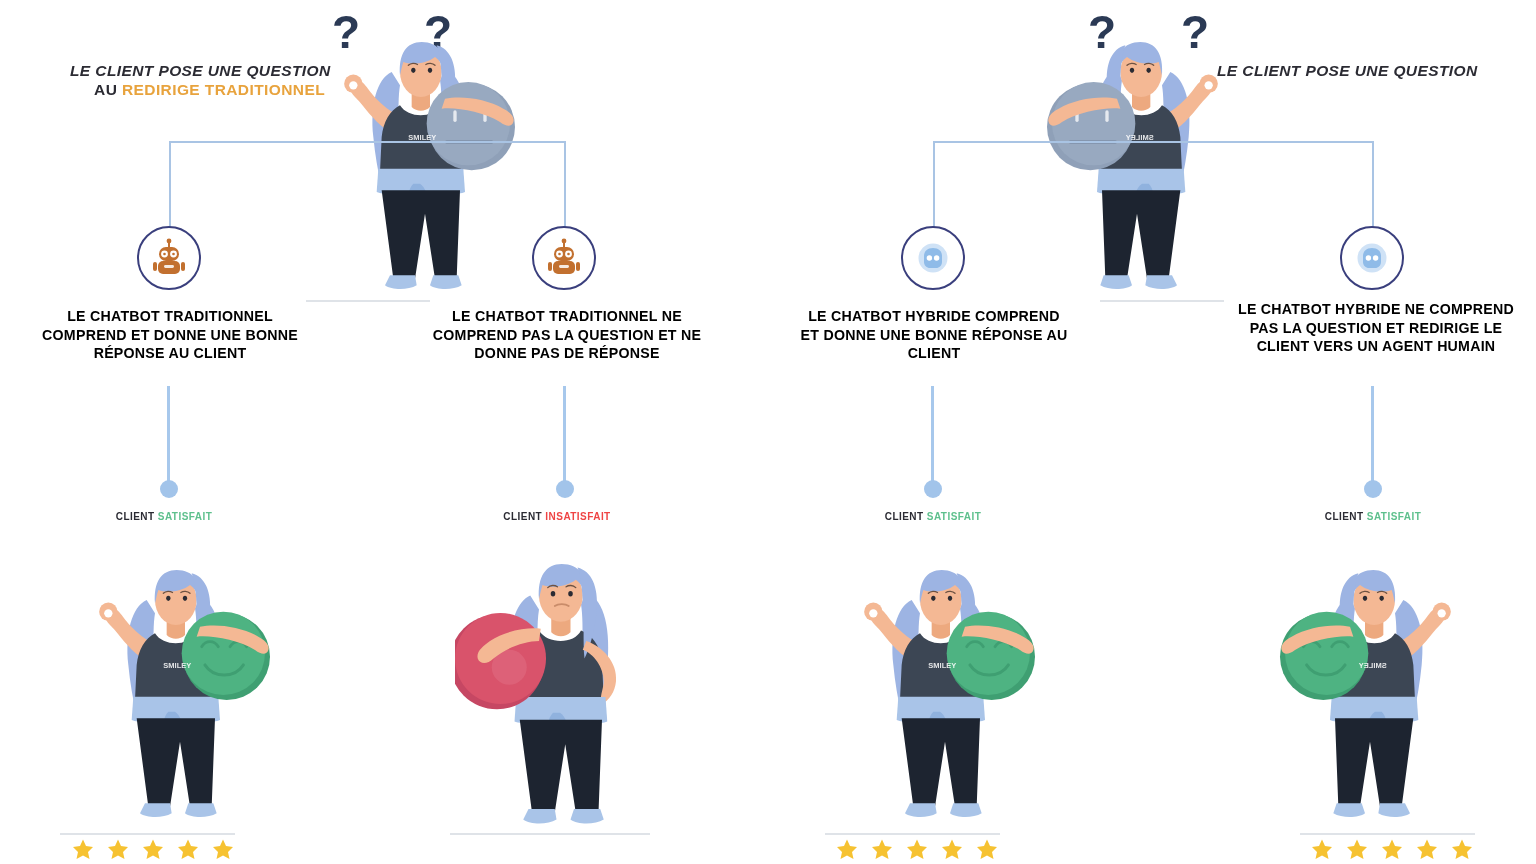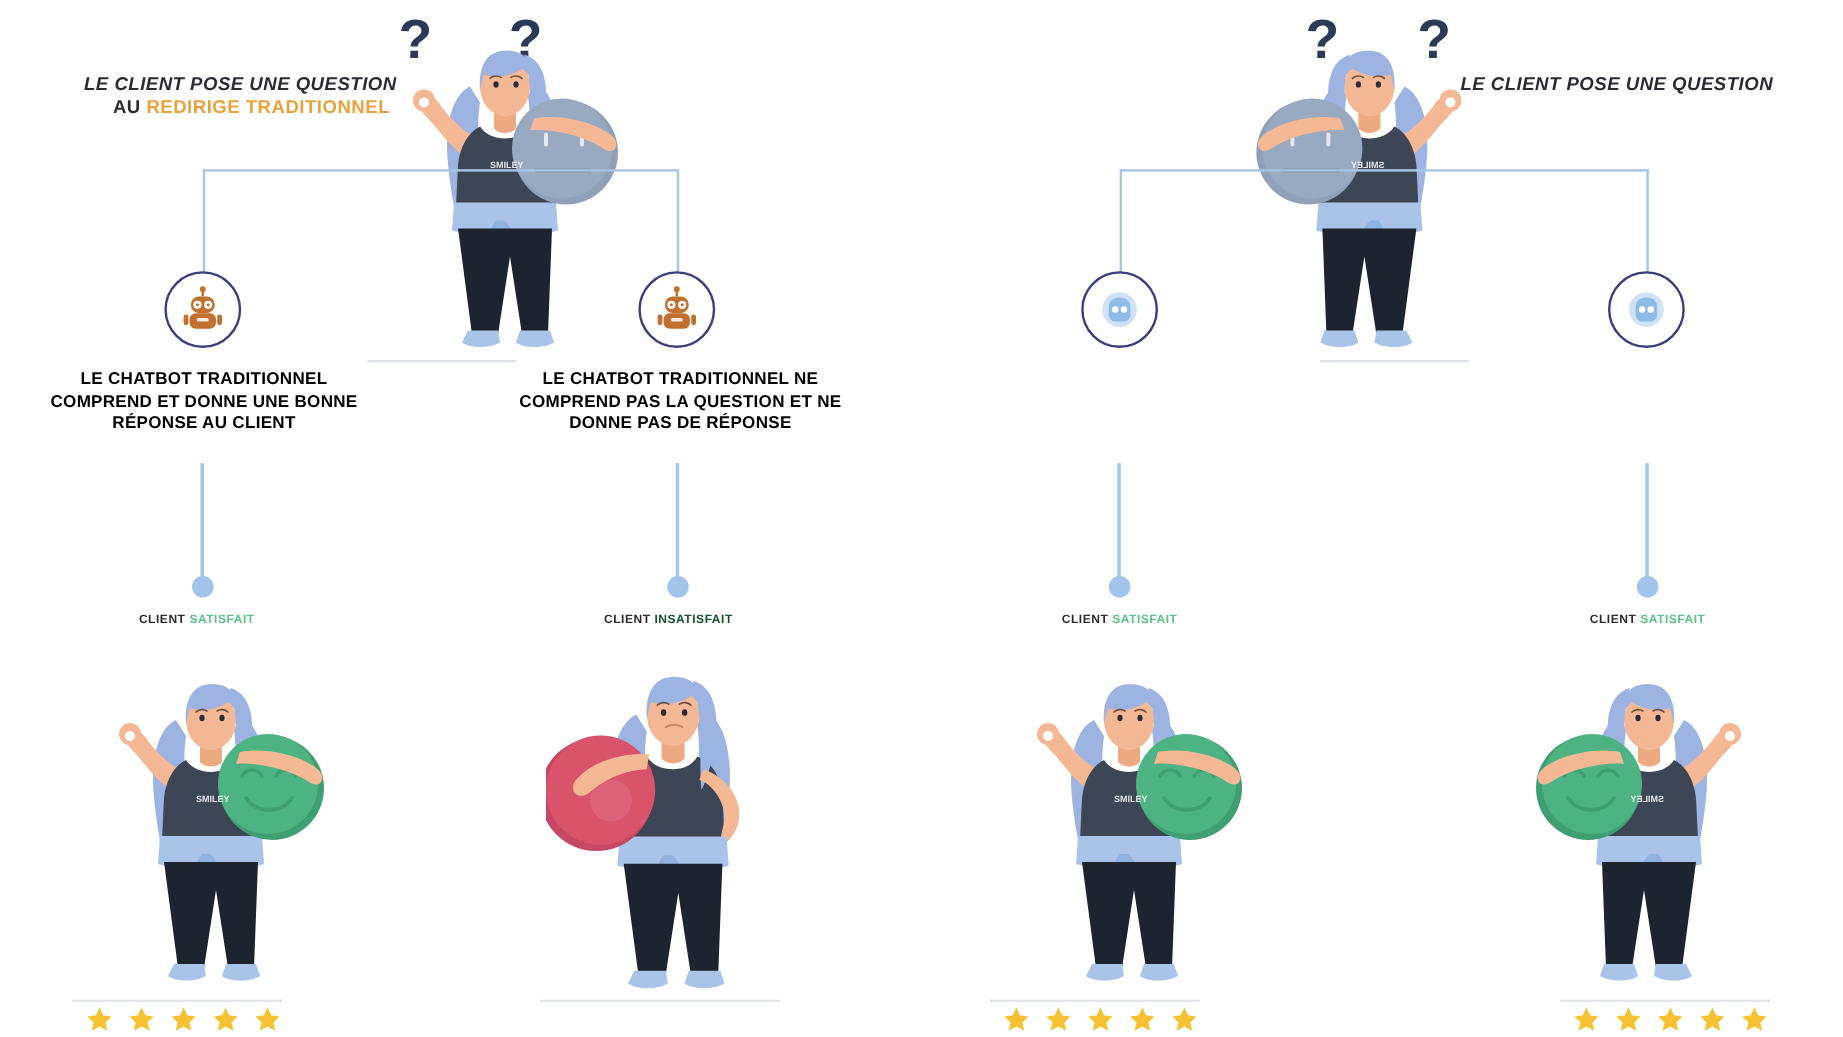--- a/index.html
+++ b/index.html
@@ -45,21 +45,21 @@
   .result {
     position: absolute;
     font-size: 10px;
     font-weight: bold;
     letter-spacing: .45px;
     color: #2b2b33;
     text-align: center;
     white-space: nowrap;
   }
   .result .ok { color: #5ec08d; }
-  .result .bad { color: #14532d; }
+  .result .bad { color: #ef4444; }
 
   
   .hline { position: absolute; height: 2px; background: #a9c4e4; }
   .vline { position: absolute; width: 2px; background: #a9c4e4; }
   .vline.soft { background: #a7c8ec; width: 3px; }
   .dot {
     position: absolute; width: 18px; height: 18px;
     border-radius: 50%; background: #a2c4ea;
   }
 
@@ -309,20 +309,22 @@
   </div>
   <div class="bot-badge" style="left:1340px; top:226px;">
     <svg width="40" height="40" viewBox="0 0 40 40">
       <circle cx="20" cy="20" r="14.5" fill="#cfe2f6"></circle>
       <path d="M11 18 C11 13 14.5 10 20 10 C25.5 10 29 13 29 18 L29 24 C29 27.4 26.4 30 23 30 L17 30 C13.6 30 11 27.4 11 24 Z" fill="#8fbbe8"></path>
       <circle cx="16.4" cy="20" r="2.7" fill="#ffffff"></circle>
       <circle cx="23.6" cy="20" r="2.7" fill="#ffffff"></circle>
     </svg>
   </div>
 
+  <div class="desc" style="left:798px; top:307px; width:272px;">LE CHATBOT HYBRIDE COMPREND ET DONNE UNE BONNE RÉPONSE AU CLIENT</div>
+  <div class="desc" style="left:1233px; top:300px; width:286px;">LE CHATBOT HYBRIDE NE COMPREND PAS LA QUESTION ET REDIRIGE LE CLIENT VERS UN AGENT HUMAIN</div>
 
   <div class="vline soft" style="left:931px; top:386px; height:104px;"></div>
   <div class="dot" style="left:924px; top:480px;"></div>
   <div class="vline soft" style="left:1371px; top:386px; height:104px;"></div>
   <div class="dot" style="left:1364px; top:480px;"></div>
 
   <div class="result" style="left:838px; top:511px; width:190px;">
     <span>CLIENT </span><span class="ok">SATISFAIT</span>
   </div>
   <div class="result" style="left:1278px; top:511px; width:190px;">

